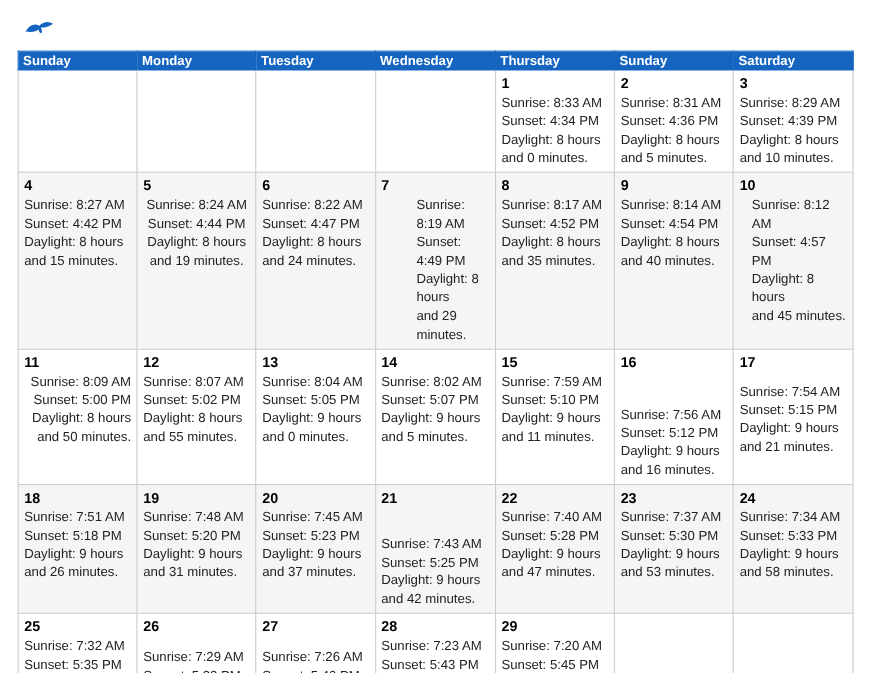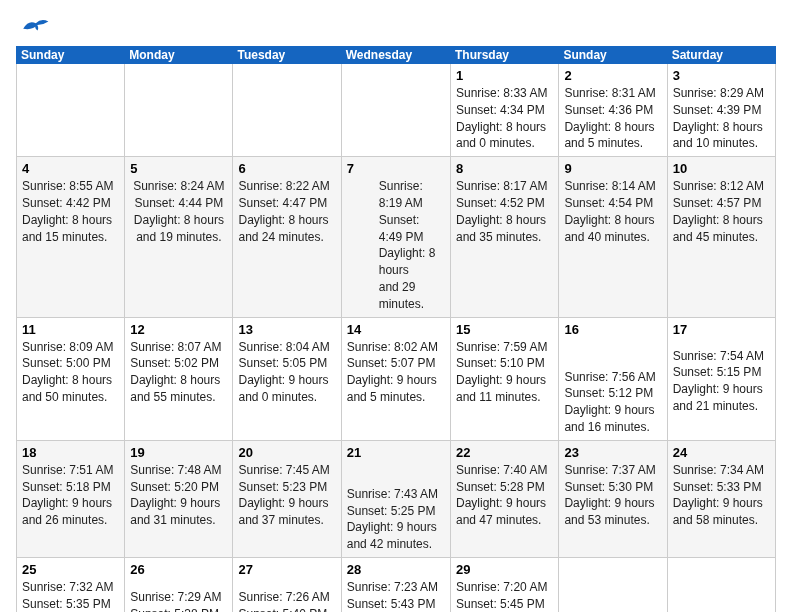--- a/index.html
+++ b/index.html
@@ -145,21 +145,21 @@
           <span class="day-number">3</span>
           <div class="day-info" style="white-space: pre-line;">Sunrise: 8:29 AM
 Sunset: 4:39 PM
 Daylight: 8 hours
 and 10 minutes.</div>
         </td>
       </tr>
       <tr>
         <td>
           <span class="day-number">4</span>
-          <div class="day-info" style="white-space: pre-line;">Sunrise: 8:55 AM
+          <div class="day-info" style="white-space: pre-line;">Sunrise: 8:27 AM
 Sunset: 4:42 PM
 Daylight: 8 hours
 and 15 minutes.</div>
         </td>
         <td>
           <span class="day-number">5</span>
           <div class="day-info" style="white-space: pre-line; text-align: center;">Sunrise: 8:24 AM
 Sunset: 4:44 PM
 Daylight: 8 hours
 and 19 minutes.</div>
@@ -187,30 +187,30 @@
         </td>
         <td>
           <span class="day-number">9</span>
           <div class="day-info" style="white-space: pre-line;">Sunrise: 8:14 AM
 Sunset: 4:54 PM
 Daylight: 8 hours
 and 40 minutes.</div>
         </td>
         <td>
           <span class="day-number">10</span>
-          <div class="day-info" style="white-space: pre-line;">Sunrise: 8:12 AM
+          <div class="day-info" style="white-space: pre-line; margin-left: 11px;">Sunrise: 8:12 AM
 Sunset: 4:57 PM
 Daylight: 8 hours
 and 45 minutes.</div>
         </td>
       </tr>
       <tr>
         <td>
           <span class="day-number">11</span>
-          <div class="day-info" style="white-space: pre-line;">Sunrise: 8:09 AM
+          <div class="day-info" style="white-space: pre-line; text-align: right;">Sunrise: 8:09 AM
 Sunset: 5:00 PM
 Daylight: 8 hours
 and 50 minutes.</div>
         </td>
         <td>
           <span class="day-number">12</span>
           <div class="day-info" style="white-space: pre-line;">Sunrise: 8:07 AM
 Sunset: 5:02 PM
 Daylight: 8 hours
 and 55 minutes.</div>

